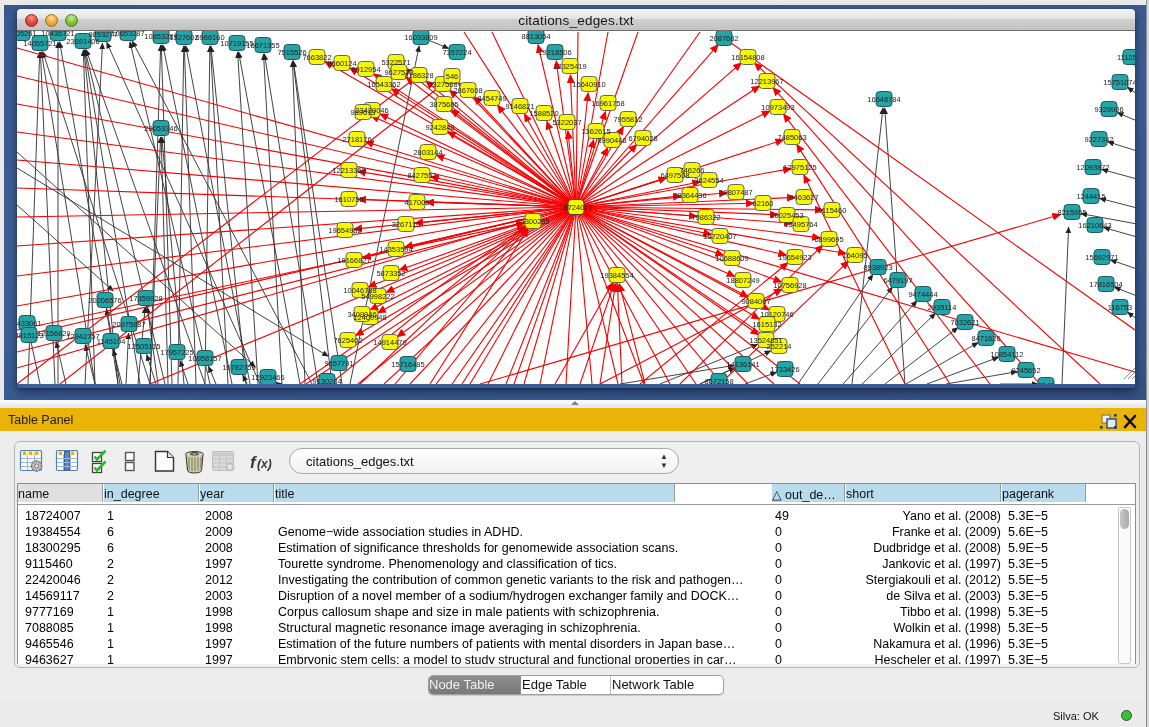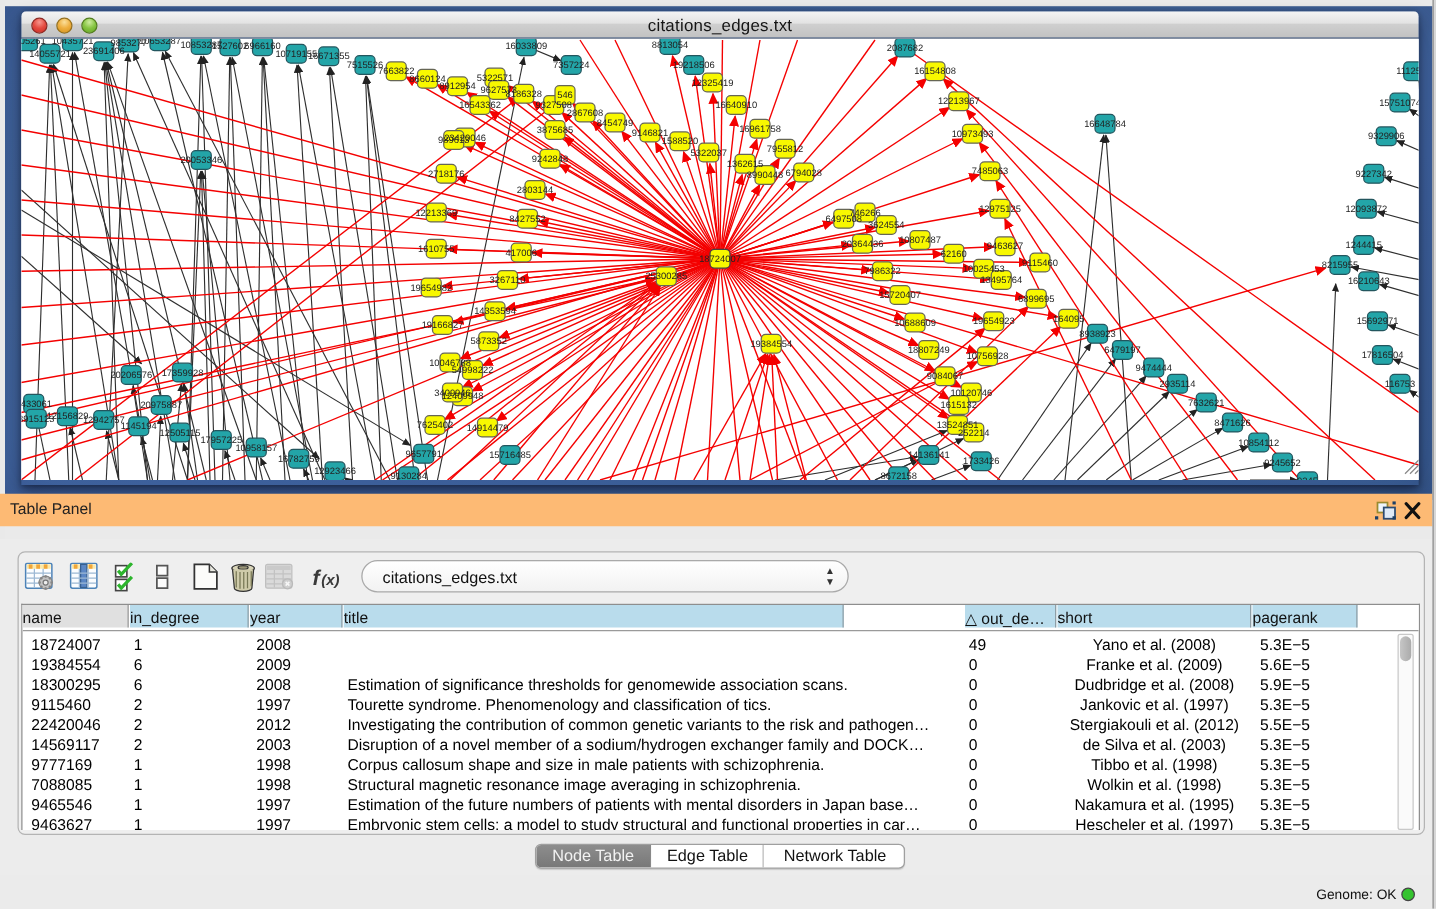--- a/index.html
+++ b/index.html
@@ -13,47 +13,47 @@
 #titlebar .t{position:absolute;left:0;right:0;top:3.5px;text-align:center;font-size:13.5px;font-weight:500;color:#151515;letter-spacing:0.2px}
 .tl{position:absolute;top:5px;width:13px;height:13px;border-radius:50%}
 .tl.r{left:8px;background:radial-gradient(circle at 50% 25%,#f6968e 0%,#e4493e 50%,#c92f26 100%);border:1px solid #8e2a24}
 .tl.y{left:28px;background:radial-gradient(circle at 50% 25%,#fbdf9a 0%,#eeae3e 50%,#d2921f 100%);border:1px solid #96701d}
 .tl.g{left:48px;background:radial-gradient(circle at 50% 25%,#cdeb9e 0%,#85c440 50%,#65a426 100%);border:1px solid #527d1e}
 #canvas{position:absolute;left:0;top:22px;width:1118px;height:353px;background:#fff;overflow:hidden}
 #leftstrip{position:absolute;left:0;top:0;width:4px;height:727px;background:#e9e9e9}
 #rightstrip{position:absolute;left:1146px;top:0;width:3px;height:727px;background:#d7d7d7;border-left:1px solid #8f8f8f}
 #divider{position:absolute;left:0px;top:400px;width:1146px;height:5px;background:linear-gradient(180deg,#fdfdfd,#f0f0f0)}
 #divider .h{position:absolute;left:571px;top:0.5px;width:0;height:0;border-left:4.5px solid transparent;border-right:4.5px solid transparent;border-bottom:4.5px solid #808080}
-#tp-head{position:absolute;left:0;top:395px;width:1146px;height:26px;background:#fdba74}
+#tp-head{position:absolute;left:0;top:408px;width:1146px;height:26px;background:#eab308}
 #tp-head .t{position:absolute;left:8px;top:5px;font-size:12.5px;color:#222}
 #tp-body{position:absolute;left:0;top:431px;width:1146px;height:296px;background:#ececec}
 #panel{position:absolute;left:14px;top:441px;width:1126px;height:227px;background:#efefef;border:1px solid #b4b4b4;border-radius:6px}
 #combo{position:absolute;left:289px;top:448px;width:390px;height:26px;background:linear-gradient(180deg,#ffffff,#f2f2f2);border:1px solid #a9a9a9;border-radius:13px}
 #combo .t{position:absolute;left:16px;top:5px;font-size:13px;color:#111}
 #combo .arr{position:absolute;right:10px;top:3px;font-size:8px;color:#333;line-height:9px;text-align:center}
 #table{position:absolute;left:17px;top:483px;width:1119px;height:181px;background:#fff;border:1px solid #8e8e8e;border-bottom:none;overflow:hidden}
 #thead{position:absolute;left:0;top:0;width:1117px;height:21px;background:#fff;border-bottom:1px solid #9a9a9a;font-size:12.5px;color:#111}
 #thead div{position:absolute;top:0;padding-top:3px;border-right:1px solid #8e9ea6;height:18px;background:#b9dcec}
 #thead .h0{left:0;width:85px;background:#e0e0e0 !important;border-right:1px solid #9a9a9a}
 #thead .h1{left:86px;width:95px}
 #thead .h2{left:182px;width:74px}
 #thead .h3{left:257px;width:400px}
 #thead .h4{left:754px;width:73px}
 #thead .h5{left:828px;width:155px}
 #thead .h6{left:984px;width:84px}
 #tbody{position:absolute;left:0;top:24px;width:1117px;font-size:12.5px;color:#000}
 .tr{position:relative;height:16px;line-height:16px;white-space:nowrap}
 .tr div{position:absolute;top:0;overflow:hidden}
 .c0{left:7px;width:92px}.c1{left:89px;width:90px}.c2{left:187px;width:70px}
-.c3{left:260px;width:492px}.c4{left:757px;width:70px}.c5{left:828px;width:155px;text-align:center}
+.c3{left:260px;width:492px}.c4{left:757px;width:70px}.c5{left:828px;width:155px;text-align:right}
 .c6{left:990px;width:100px}
 #vscroll{position:absolute;right:4px;top:23px;width:13px;height:157px;background:#fafafa;border:1px solid #c8c8c8;border-radius:2px}
 #vscroll .thumb{position:absolute;left:1px;top:1px;width:9px;height:20px;background:linear-gradient(90deg,#c6c6c6,#ababab);border-radius:5px}
 #tabs{position:absolute;left:428px;top:675px;width:296px;height:20px;border:1px solid #9f9f9f;border-radius:5px;background:#fff;box-shadow:0 1px 1px rgba(0,0,0,.15);font-size:13px}
-#tabs .seg{position:absolute;top:0;height:18px;line-height:18px;text-align:center;color:#111}
+#tabs .seg{position:absolute;top:0;height:18px;line-height:18px;text-align:left;color:#111}
 #tabs .s0{left:0;width:92px;background:linear-gradient(180deg,#8d8d8d,#787878);color:#f2f2f2;border-radius:4px 0 0 4px;border-right:1px solid #888}
 #tabs .s1{left:93px;width:89px;border-right:1px solid #bbb}
 #tabs .s2{left:183px;width:112px}
 #status{position:absolute;left:0;top:700px;width:1146px;height:27px;background:#ebebeb}
 #status .t{position:absolute;left:1053px;top:10px;font-size:11px;color:#111}
 #status .led{position:absolute;left:1121px;top:10px;width:11px;height:11px;border-radius:50%;background:#35c32f;border:1px solid #444}
 .icon{position:absolute;top:450px}
 svg text{font-family:"Liberation Sans",sans-serif}
 </style></head>
 <body>
@@ -674,20 +674,21 @@
         <div class="c1">1</div>
         <div class="c2">2008</div>
         <div class="c4">49</div>
         <div class="c5">Yano et al. (2008)</div>
         <div class="c6">5.3E−5</div>
       </div>
 <div class="tr">
         <div class="c0">19384554</div>
         <div class="c1">6</div>
         <div class="c2">2009</div>
+        <div class="c3">Genome−wide association studies in ADHD.</div>
         <div class="c4">0</div>
         <div class="c5">Franke et al. (2009)</div>
         <div class="c6">5.6E−5</div>
       </div>
 <div class="tr">
         <div class="c0">18300295</div>
         <div class="c1">6</div>
         <div class="c2">2008</div>
         <div class="c3">Estimation of significance thresholds for genomewide association scans.</div>
         <div class="c4">0</div>
@@ -738,21 +739,21 @@
         <div class="c4">0</div>
         <div class="c5">Wolkin et al. (1998)</div>
         <div class="c6">5.3E−5</div>
       </div>
 <div class="tr">
         <div class="c0">9465546</div>
         <div class="c1">1</div>
         <div class="c2">1997</div>
         <div class="c3">Estimation of the future numbers of patients with mental disorders in Japan base…</div>
         <div class="c4">0</div>
-        <div class="c5">Nakamura et al. (1995)</div>
+        <div class="c5">Nakamura et al. (1996)</div>
         <div class="c6">5.3E−5</div>
       </div>
 <div class="tr">
         <div class="c0">9463627</div>
         <div class="c1">1</div>
         <div class="c2">1997</div>
         <div class="c3">Embryonic stem cells: a model to study structural and functional properties in car…</div>
         <div class="c4">0</div>
         <div class="c5">Hescheler et al. (1997)</div>
         <div class="c6">5.3E−5</div>
@@ -761,16 +762,16 @@
   <div id="vscroll">
       <div class="thumb"></div>
     </div>
 </div>
 <div id="tabs">
   <div class="seg s0">Node Table</div>
     <div class="seg s1">Edge Table</div>
     <div class="seg s2">Network Table</div>
 </div>
 <div id="status">
-    <div class="t">Genome: OK</div>
+    <div class="t">Silva: OK</div>
     <div class="led"></div>
   </div>
 <div id="rightstrip"></div>
 
 </body></html>

